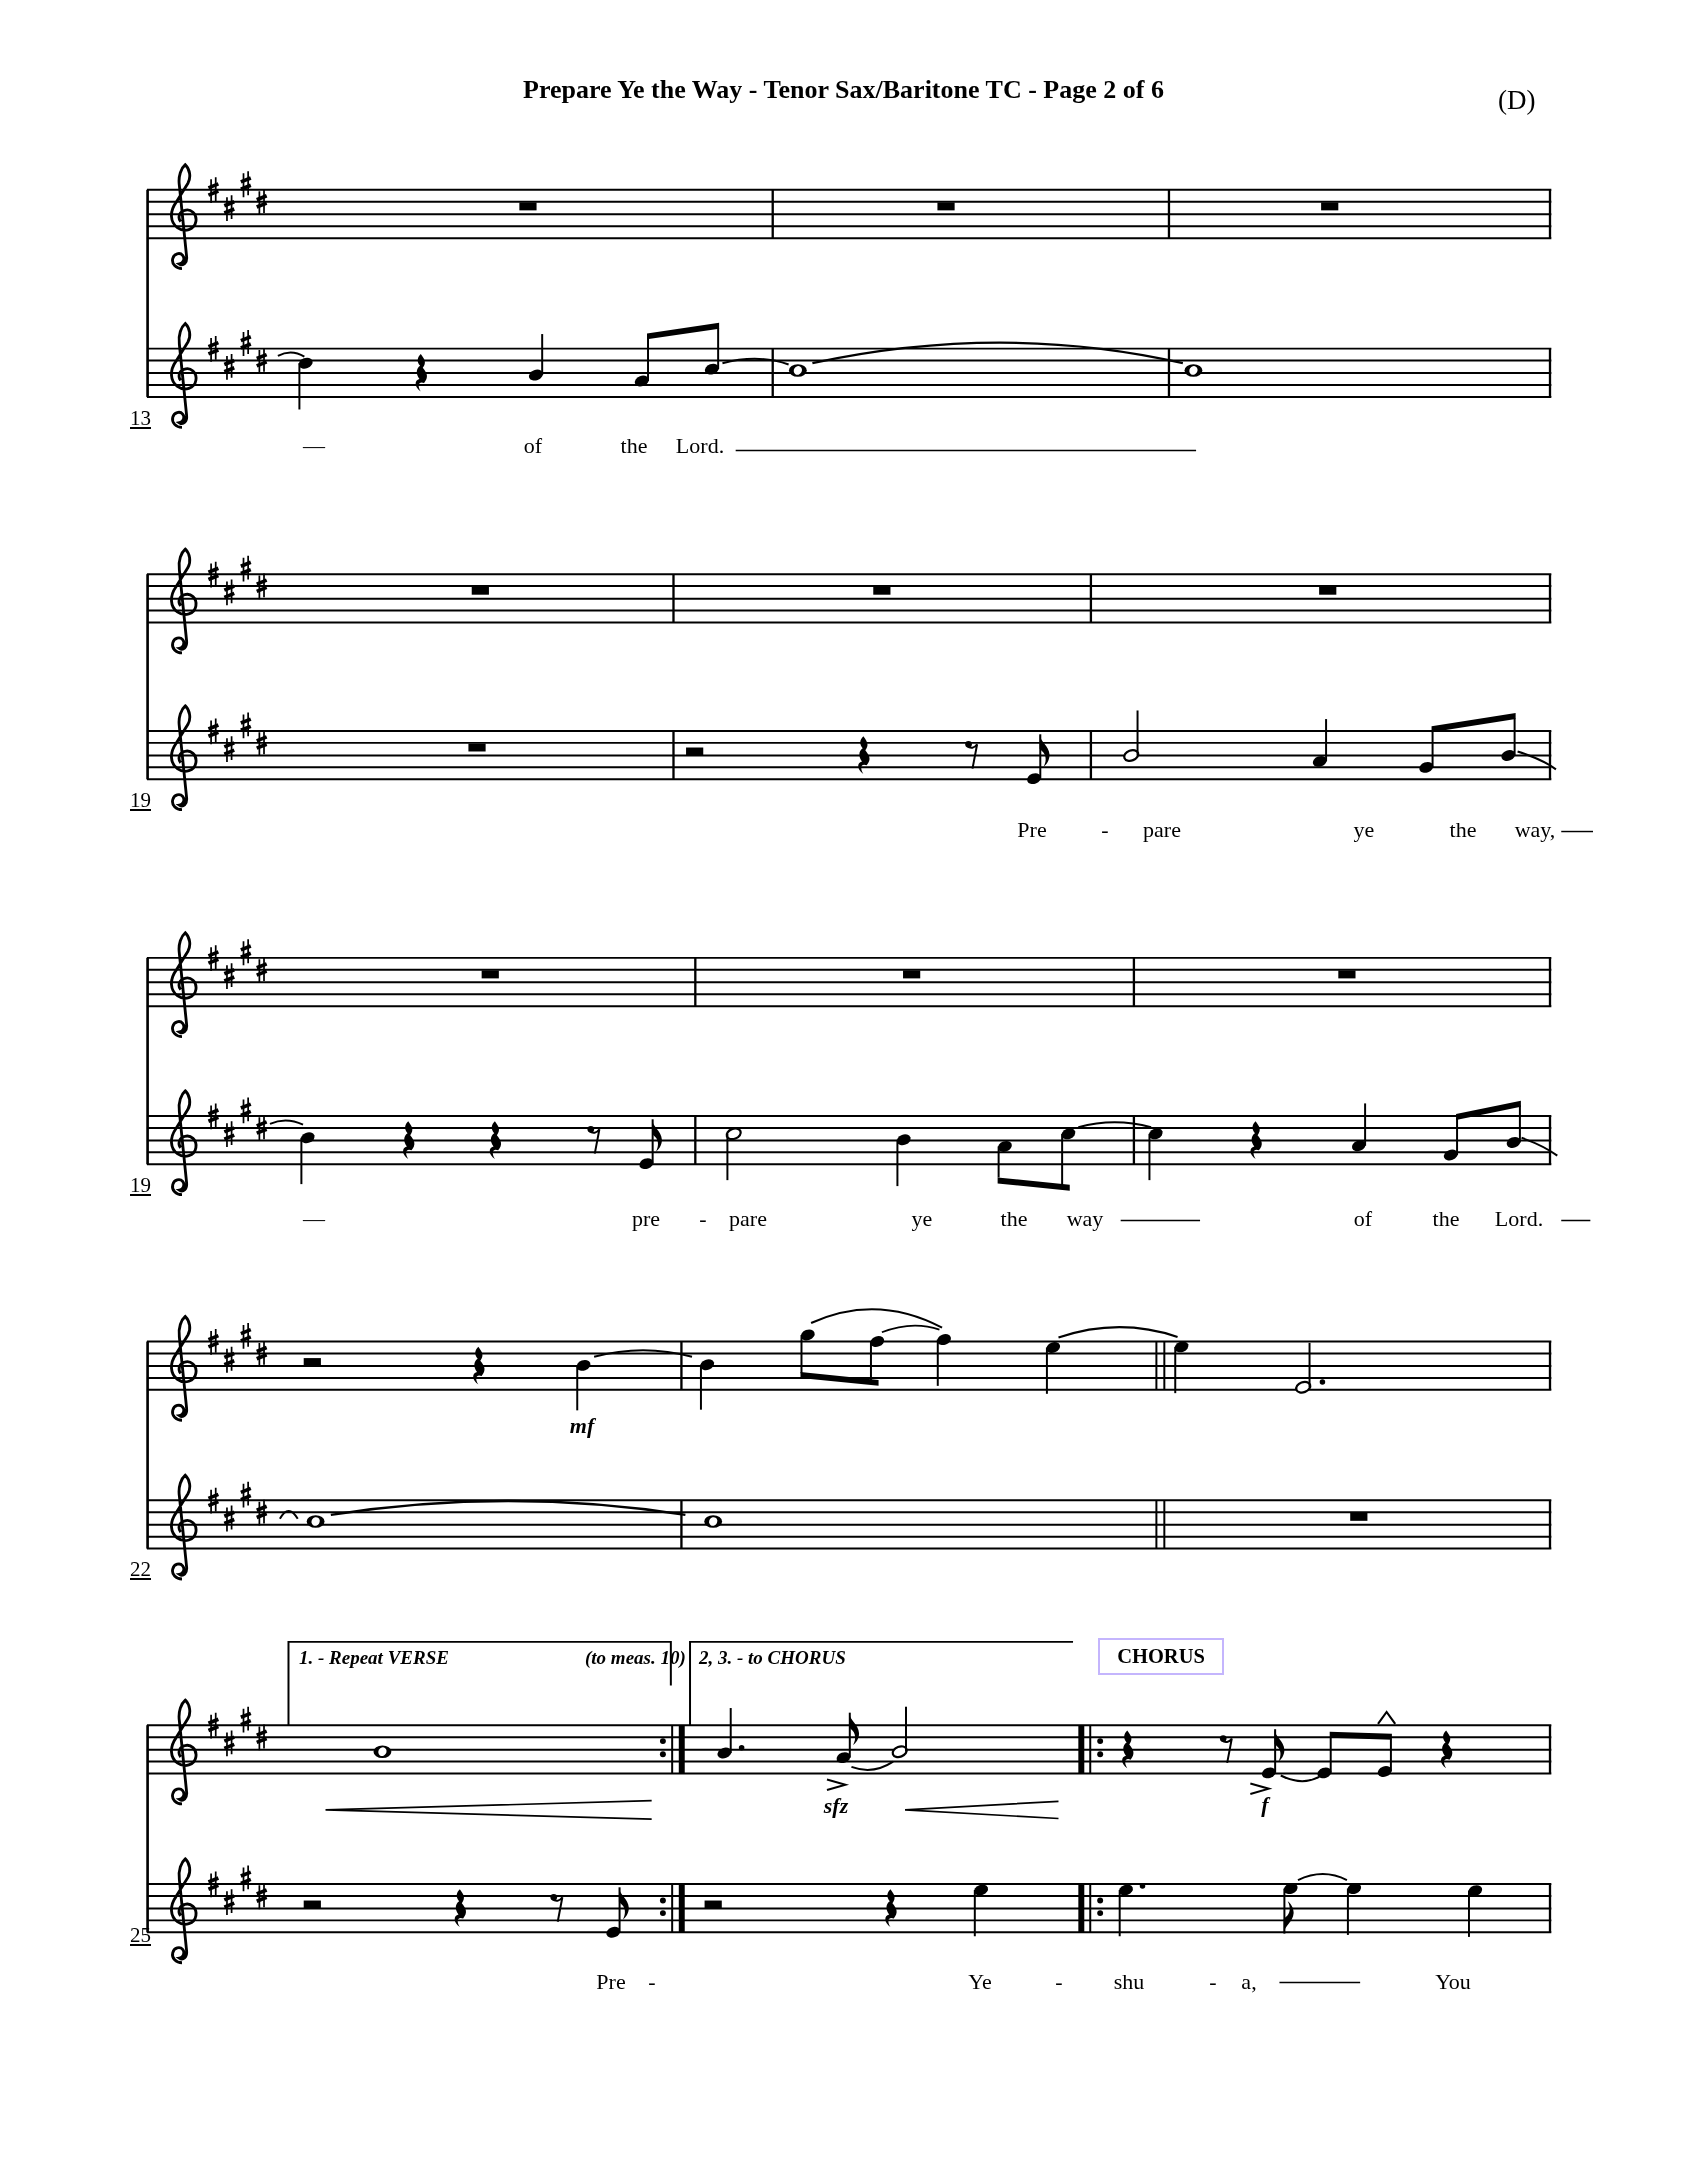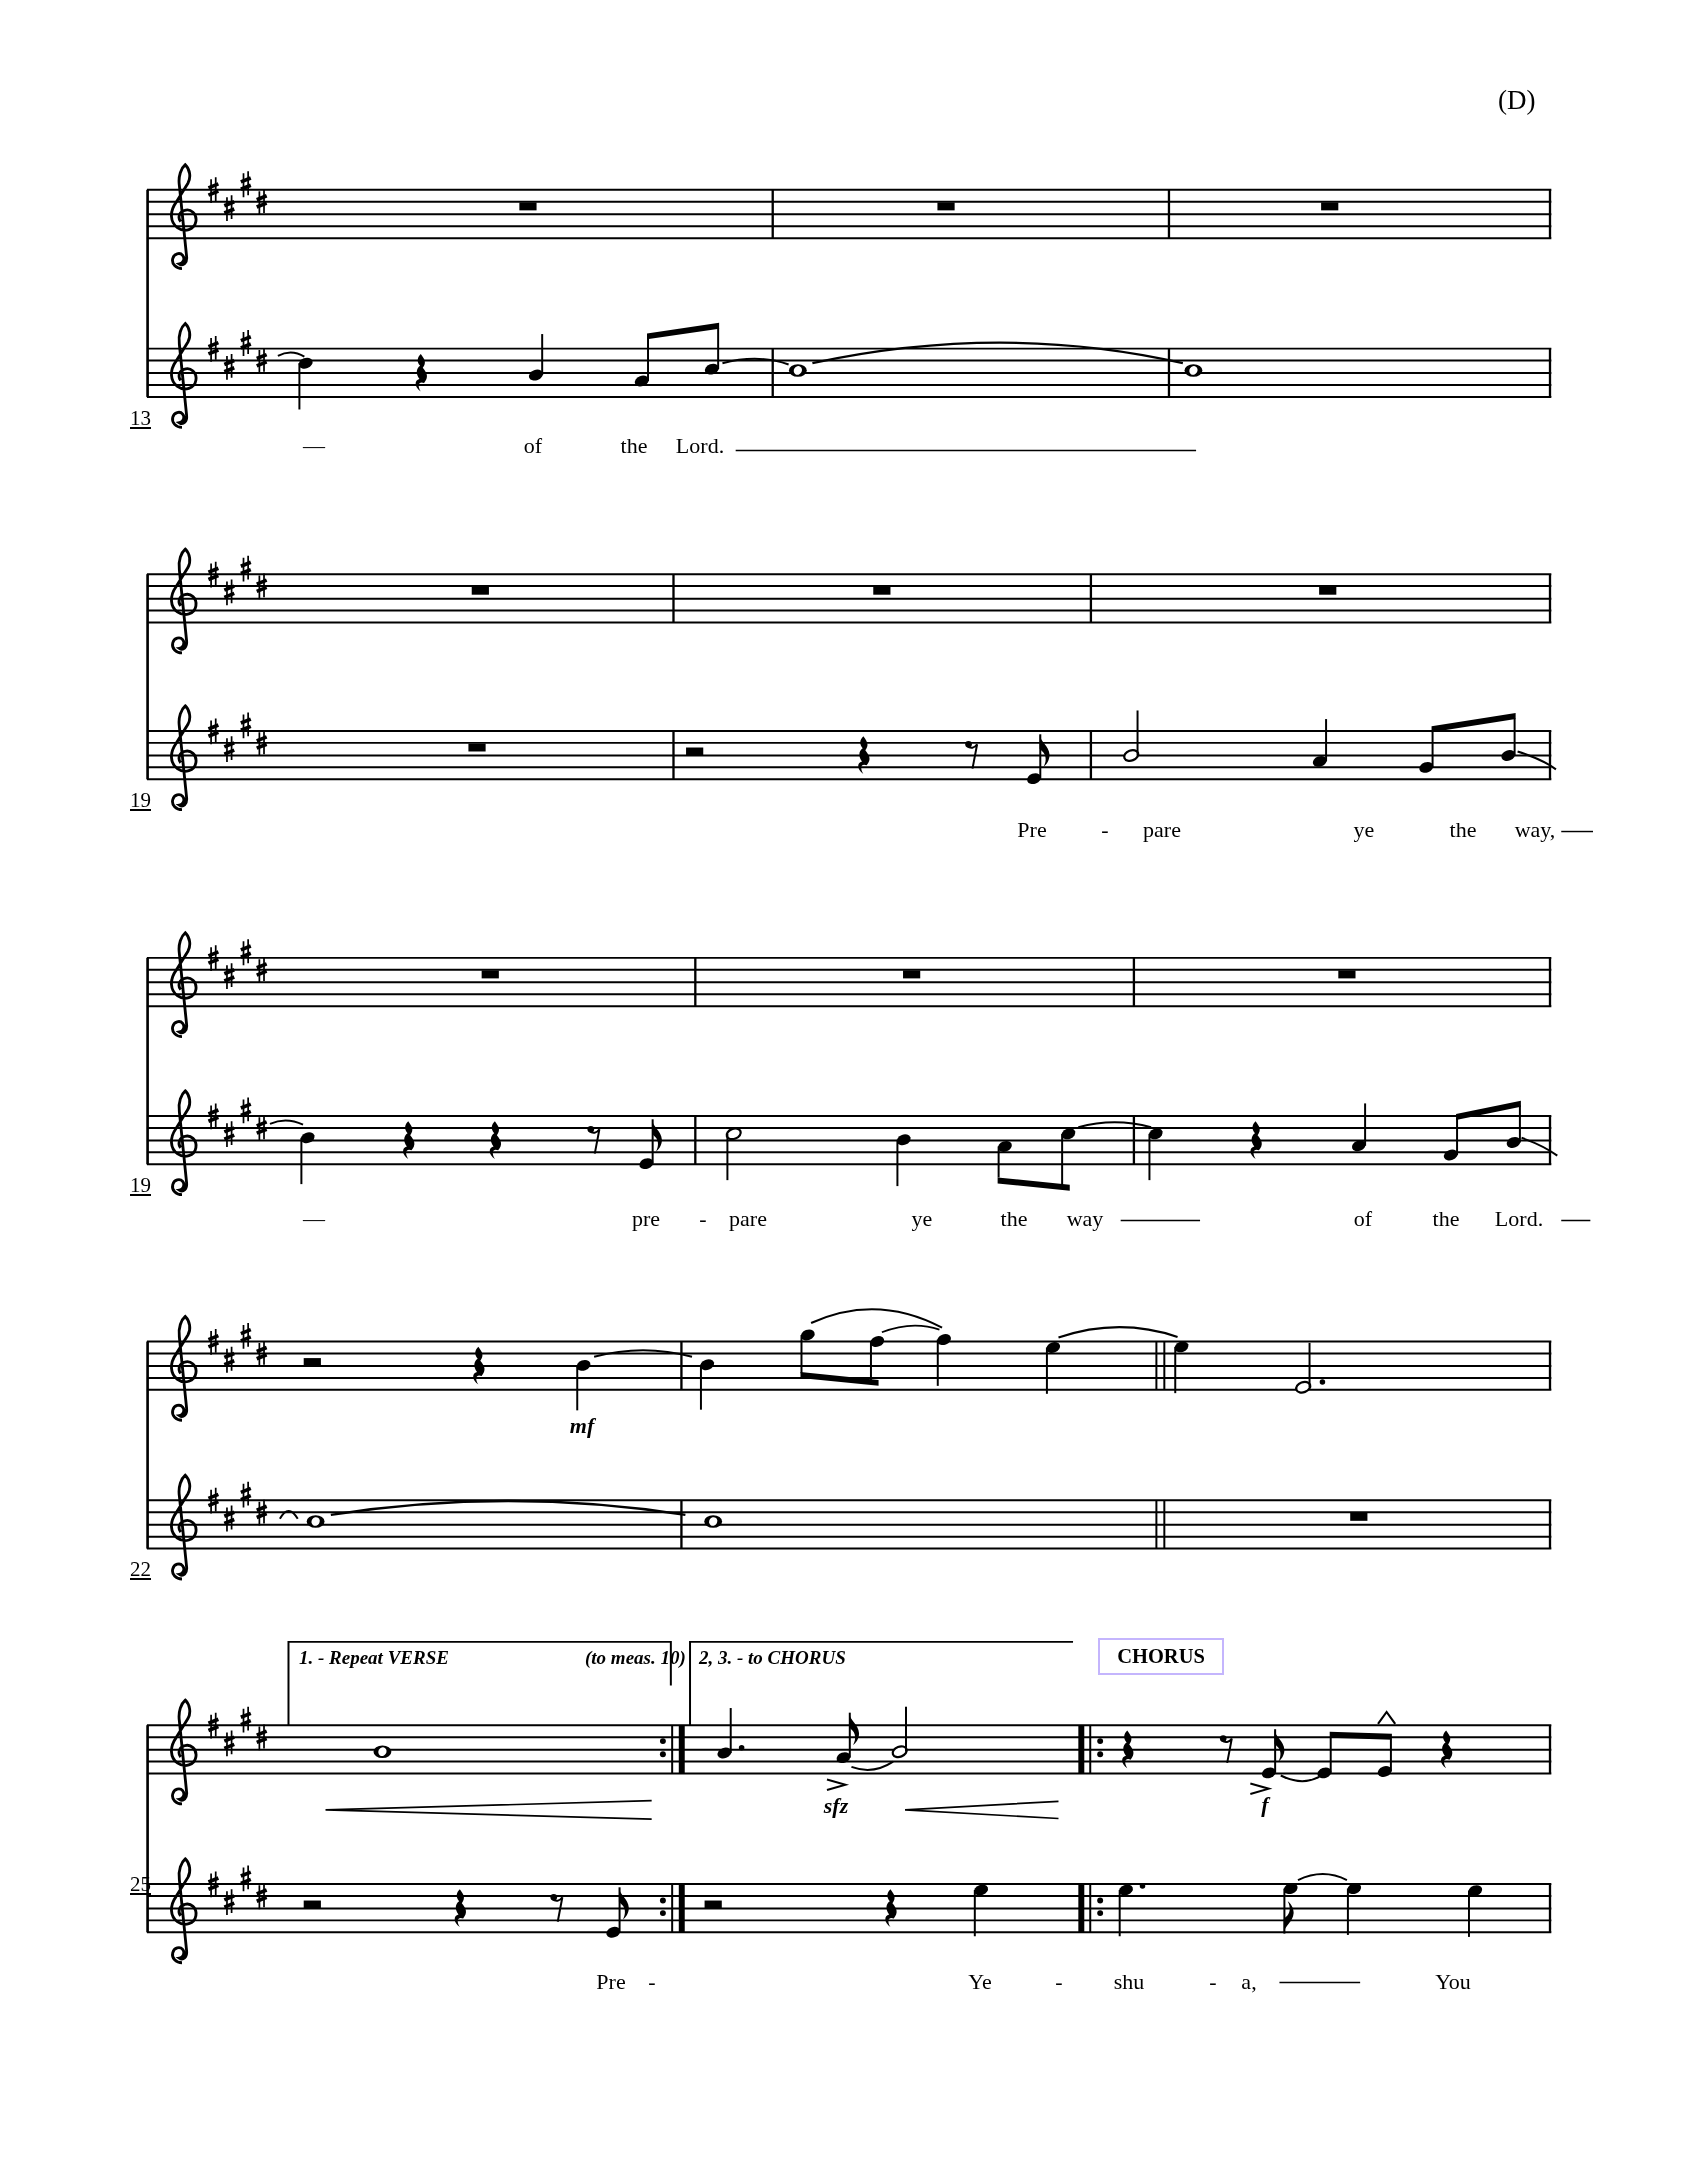--- a/index.html
+++ b/index.html
@@ -411,27 +411,28 @@
           </g>
         <g>
             <use href="#qhead" transform="translate(2230,2858)"></use>
             <path d="M2220.5 2858V2928" stroke="#000" stroke-width="3"></path>
           </g>
         <path d="M1934 2997 H2056" stroke="#000" stroke-width="2.2"></path>
       </g>
     </g>
   </svg>
 
+  <div class="abs title">Prepare Ye the Way - Tenor Sax/Baritone TC - Page 2 of 6</div>
   <div class="abs ed">(D)</div>
 
   <div class="abs mnum" style="top:406px">13</div>
   <div class="abs mnum" style="top:788px">19</div>
   <div class="abs mnum" style="top:1173px">19</div>
   <div class="abs mnum" style="top:1557px">22</div>
-  <div class="abs mnum" style="top:1872px">25</div>
+  <div class="abs mnum" style="top:1923px">25</div>
 
   <span class="abs lyr ctr" style="left:314px;top:433px">—</span>
   <span class="abs lyr ctr" style="left:533px;top:433px">of</span>
   <span class="abs lyr ctr" style="left:634px;top:433px">the</span>
   <span class="abs lyr ctr" style="left:700px;top:433px">Lord.</span>
 
   <span class="abs lyr ctr" style="left:1032px;top:817px">Pre</span>
   <span class="abs lyr ctr" style="left:1105px;top:817px">-</span>
   <span class="abs lyr ctr" style="left:1162px;top:817px">pare</span>
   <span class="abs lyr ctr" style="left:1364px;top:817px">ye</span>

